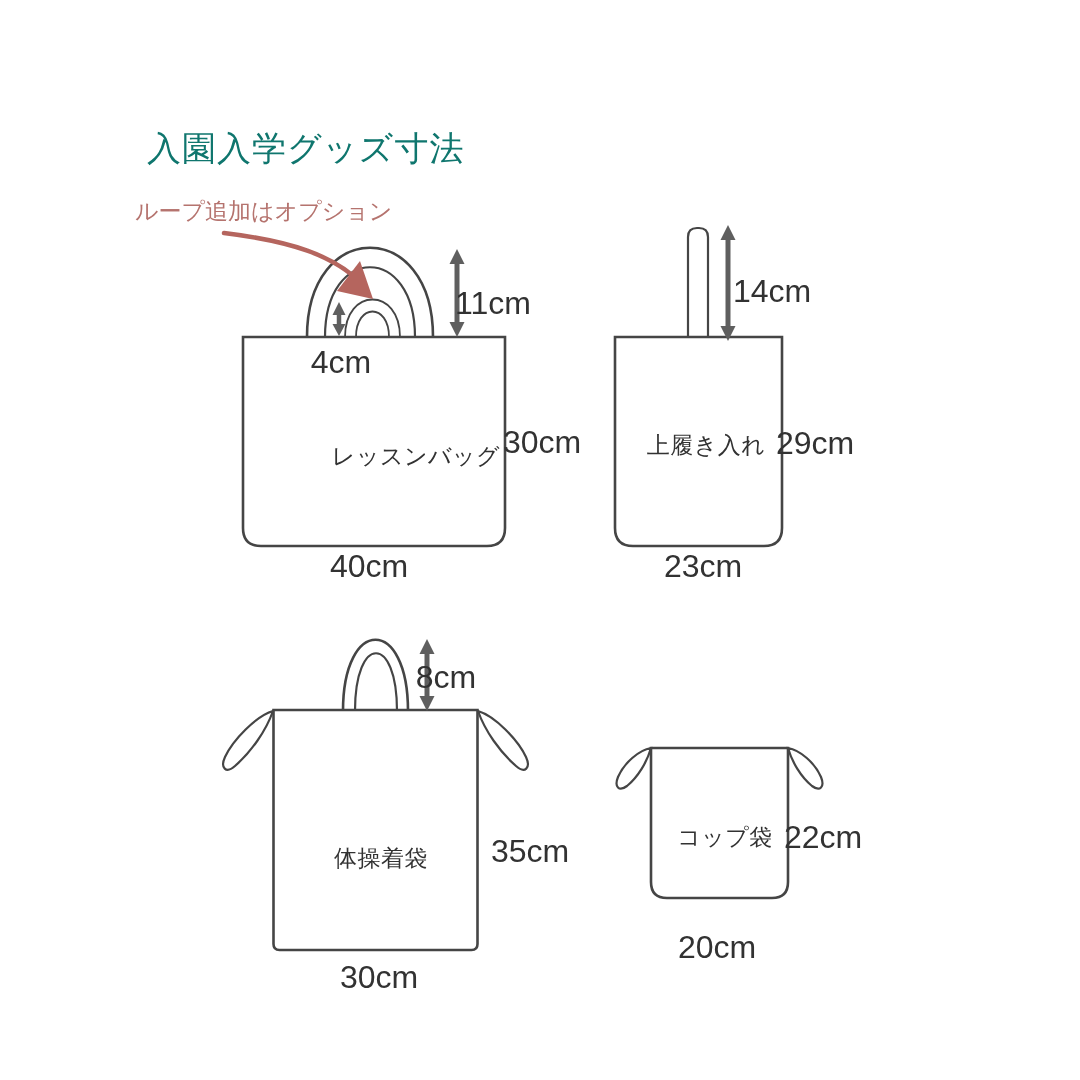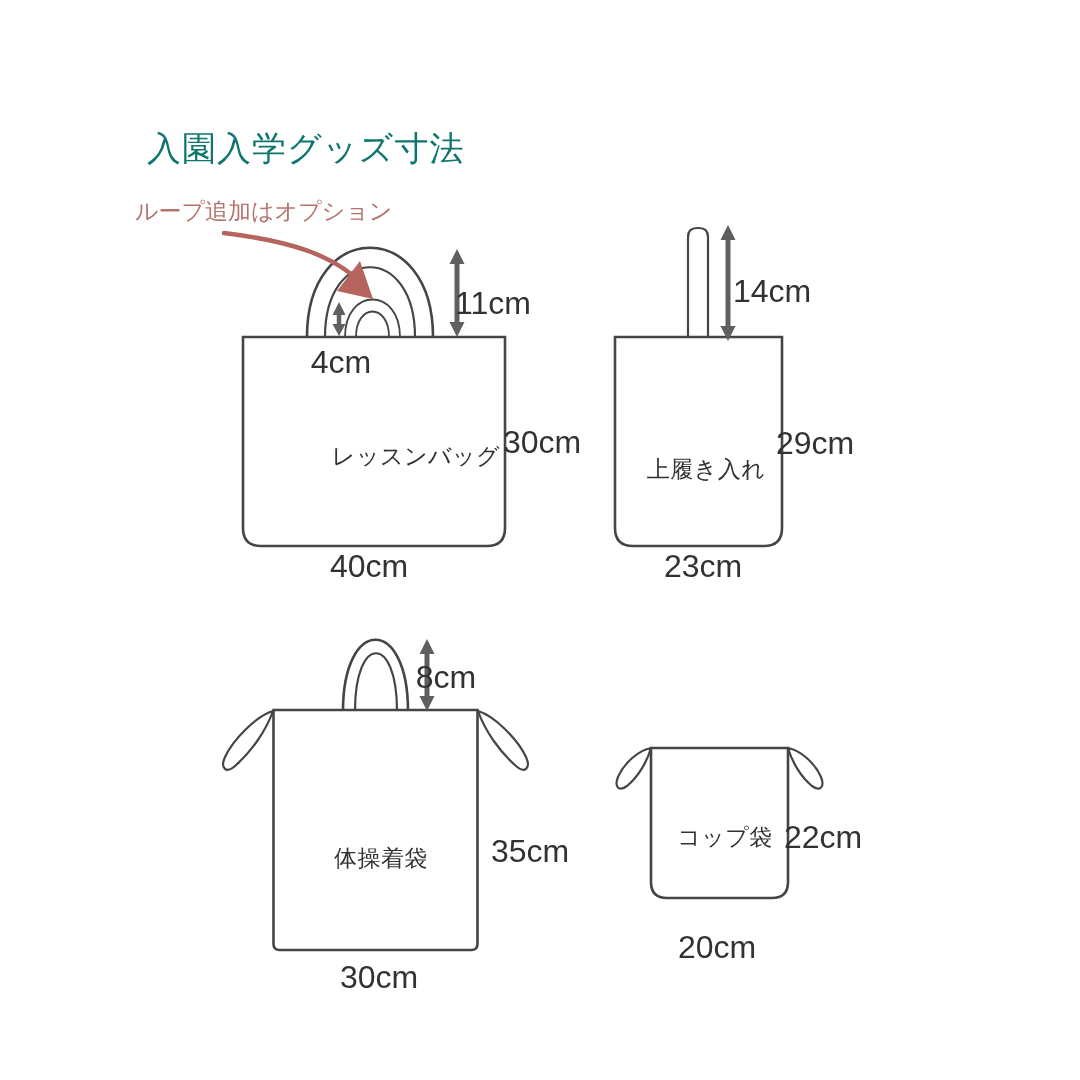--- a/index.html
+++ b/index.html
@@ -121,21 +121,21 @@
 
   <div class="page-title">入園入学グッズ寸法</div>
   <div class="note-text">ループ追加はオプション</div>
 
   <div class="lbl bag-name" style="left:372px; top:456px;margin-left:44px;">レッスンバッグ</div>
   <div class="lbl" style="left:493px; top:303px;">11cm</div>
   <div class="lbl" style="left:341px; top:362px;">4cm</div>
   <div class="lbl" style="left:542px; top:442px;">30cm</div>
   <div class="lbl" style="left:369px; top:566px;">40cm</div>
 
-  <div class="lbl bag-name" style="left:706px; top:469px;">上履き入れ</div>
+  <div class="lbl bag-name" style="left:706px; top:445px;">上履き入れ</div>
   <div class="lbl" style="left:772px; top:291px;">14cm</div>
   <div class="lbl" style="left:815px; top:443px;text-align:center;">29cm</div>
   <div class="lbl" style="left:703px; top:566px;">23cm</div>
 
   <div class="lbl bag-name" style="left:381px; top:858px;">体操着袋</div>
   <div class="lbl" style="left:446px; top:677px;">8cm</div>
   <div class="lbl" style="left:518px; top:851px;margin-left:12px;">35cm</div>
   <div class="lbl" style="left:379px; top:977px;">30cm</div>
 
   <div class="lbl bag-name" style="left:725px; top:837px;">コップ袋</div>

